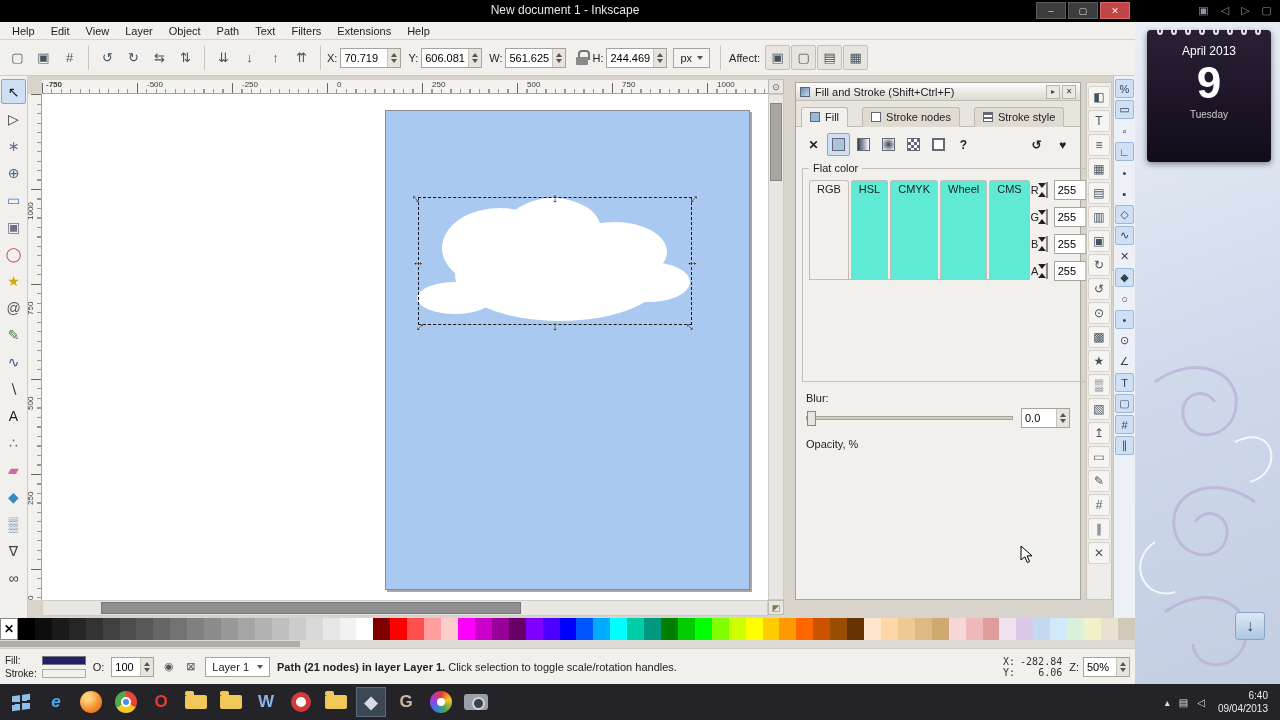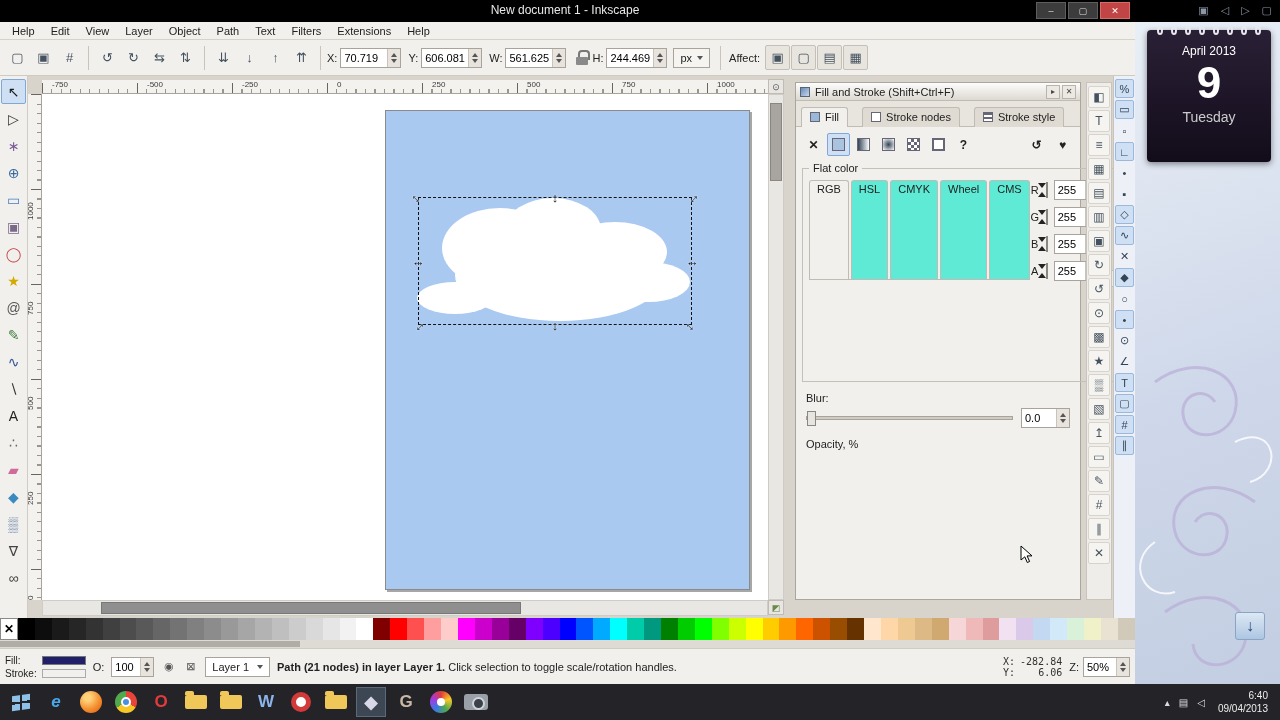--- a/index.html
+++ b/index.html
@@ -146,21 +146,21 @@
 .zbox .numbox input{width:32px;}
 
 
 #desktop{position:absolute;left:1135px;top:22px;width:145px;height:662px;background:linear-gradient(160deg,#e9eff6,#cfd8ea 55%,#c3cee2);overflow:hidden;}
 #swirls{position:absolute;left:0;top:0;}
 #calendar{position:absolute;left:12px;top:8px;width:124px;height:132px;background:linear-gradient(#2a2036,#120c1a);border-radius:4px;color:#fff;text-align:center;box-shadow:0 2px 6px rgba(0,0,0,.45);}
 #cal-rings{position:absolute;top:-4px;left:10px;right:10px;display:flex;justify-content:space-between;}
 .ring{width:6px;height:9px;border:2px solid #e8e8f0;border-radius:50%;}
 .cal-month{margin-top:14px;font-size:12px;}
 .cal-day{font-size:44px;font-weight:bold;line-height:1.15;}
-.cal-weekday{font-size:14px;color:#ccc;}
+.cal-weekday{font-size:10px;color:#ccc;}
 #sticky{position:absolute;left:16px;top:150px;width:118px;height:168px;background:linear-gradient(#f8f1ab,#ecd96e);box-shadow:2px 3px 5px rgba(0,0,0,.3);padding:12px 9px;font-family:"Liberation Serif",serif;font-style:italic;color:#4a5560;font-size:10px;letter-spacing:.5px;}
 .note-line{font-variant:small-caps;line-height:1.7;}
 #dl-btn{position:absolute;left:100px;top:590px;width:30px;height:28px;background:linear-gradient(#dce8f4,#aec6e2);border:1px solid #8aa4c4;border-radius:3px;display:flex;align-items:center;justify-content:center;color:#2a4a7a;font-size:16px;font-weight:bold;}
 
 
 #taskbar{position:absolute;left:0;top:684px;width:1280px;height:36px;background:#232328;display:flex;align-items:center;padding:0 6px;gap:5px;z-index:40;}
 .tb-icon{width:30px;height:30px;display:flex;align-items:center;justify-content:center;border:1px solid transparent;}
 .tb-icon.active{background:#3d4653;border-color:#5a6a7c;}
 .winlogo{width:18px;height:15px;background-color:#8fc0e8;background-image:linear-gradient(to right,transparent 45%,#232328 45% 55%,transparent 55%),linear-gradient(to bottom,transparent 42%,#232328 42% 58%,transparent 58%);transform:skewY(-8deg);}
 .icon-letter{font-size:17px;font-weight:bold;}
@@ -299,21 +299,21 @@
       <div class="tool" style="color: rgb(34, 34, 34);">A</div>
       <div class="tool" style="color: rgb(102, 102, 102);">∴</div>
       <div class="tool" style="color: rgb(208, 106, 154);">▰</div>
       <div class="tool" style="color: rgb(58, 138, 192);">◆</div>
       <div class="tool" style="color: rgb(74, 106, 154);">▒</div>
       <div class="tool" style="color: rgb(68, 68, 68);">∇</div>
       <div class="tool" style="color: rgb(68, 68, 68);">∞</div>
     </div>
 
   <div id="ruler-h">
-      <span class="rlbl" style="left: 10px;">-750</span>
+      <span class="rlbl" style="left: 4px; font-weight: bold;">-750</span>
       <span class="rlbl" style="left: 105px;">-500</span>
       <span class="rlbl" style="left: 200px;">-250</span>
       <span class="rlbl" style="left: 295px;">0</span>
       <span class="rlbl" style="left: 390px;">250</span>
       <span class="rlbl" style="left: 485px;">500</span>
       <span class="rlbl" style="left: 580px;">750</span>
       <span class="rlbl" style="left: 675px;">1000</span>
     </div>
   <div id="ruler-v">
       <span class="rlbl v" style="top: 116px;">1000</span>

